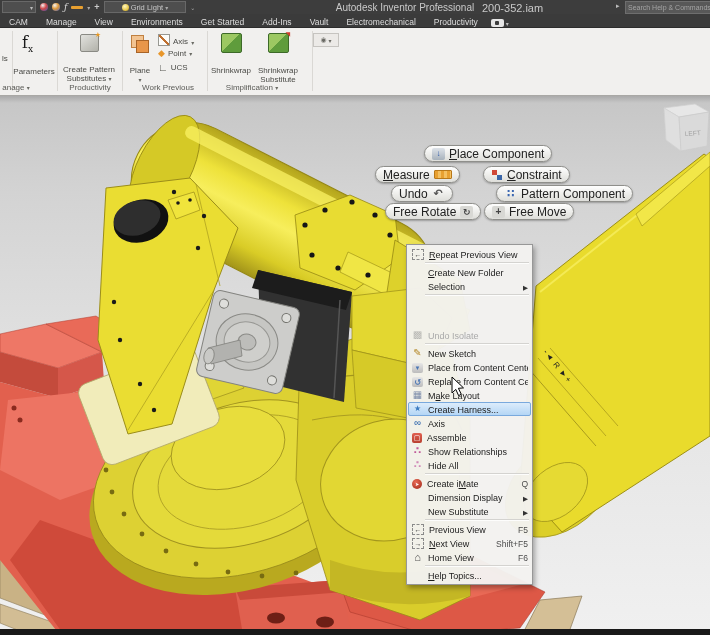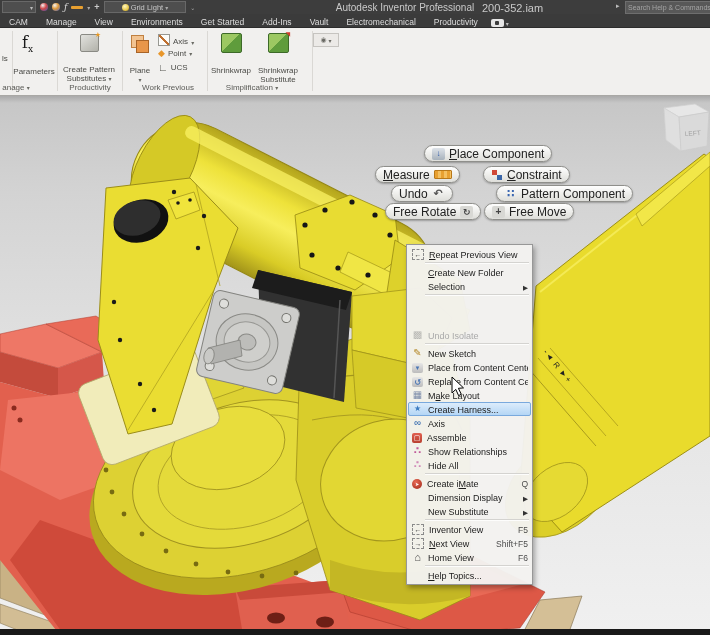--- a/index.html
+++ b/index.html
@@ -489,21 +489,21 @@
         <span class="cm-arr">▶</span>
       </div>
       <div class="cm-item">
         <span class="cm-icon"></span>
         <span class="cm-label">New Substitute</span>
         <span class="cm-arr">▶</span>
       </div>
       <div class="cm-sep"></div>
       <div class="cm-item">
         <span class="cm-icon previous-view-icon"></span>
-        <span class="cm-label">Inventor View</span>
+        <span class="cm-label">Previous View</span>
         <span class="cm-right">F5</span>
       </div>
       <div class="cm-item">
         <span class="cm-icon next-view-icon"></span>
         <span class="cm-label"><u>N</u>ext View</span>
         <span class="cm-right">Shift+F5</span>
       </div>
       <div class="cm-item">
         <span class="cm-icon home-view-icon"></span>
         <span class="cm-label">Home View</span>

